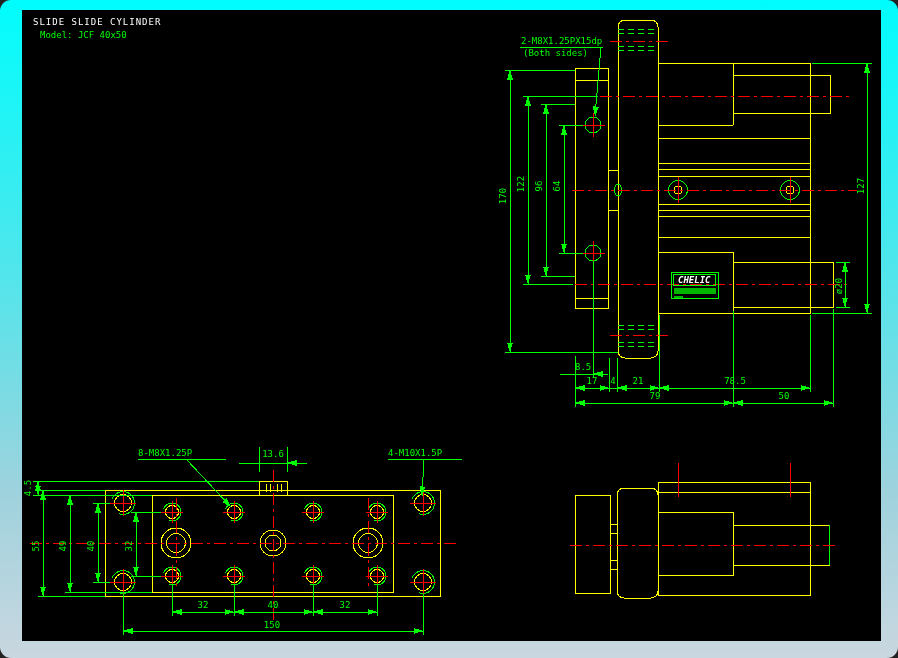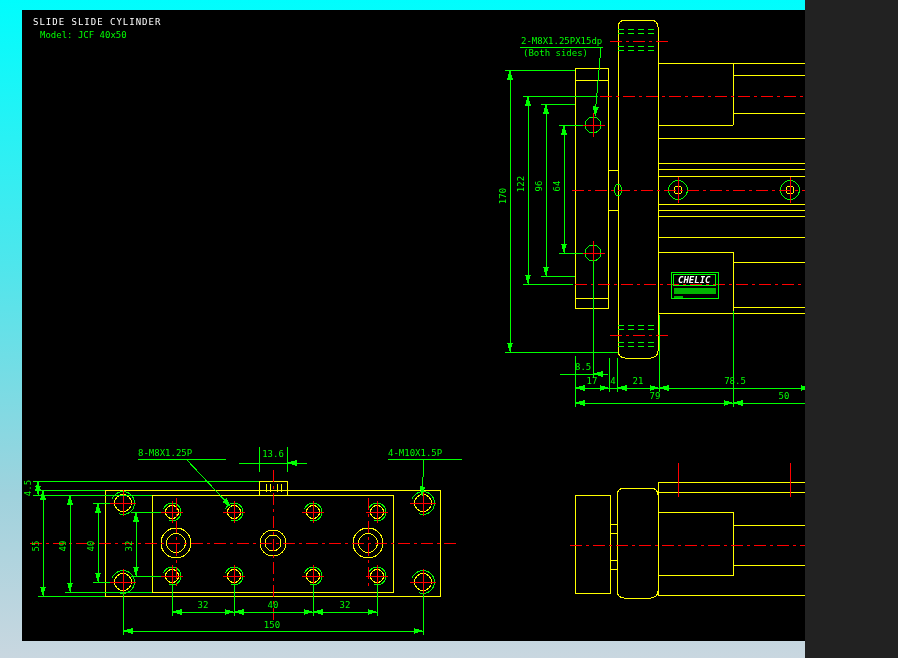--- a/index.html
+++ b/index.html
@@ -1,21 +1,22 @@
 <!DOCTYPE html>
 <html><head>
 <meta charset="utf-8">
 <style>
   html,body{margin:0;padding:0;background:#222;}
   .screen{
     position:relative;
-    width:805px;height:658px;
+    width:898px;height:658px;
     background:linear-gradient(180deg,#00fdfd 0%,#4ee6ec 40%,#9fd2dd 75%,#c9d7e0 100%);
     overflow:hidden;
     font-family:"DejaVu Sans Mono",monospace;
+    border-radius:11px;
   }
   svg{position:absolute;left:0;top:0;shape-rendering:crispEdges;}
   .y{stroke:#ffff00;fill:none;stroke-width:1;}
   .g{stroke:#00ff00;fill:none;stroke-width:1;}
   .r{stroke:#ff0000;fill:none;stroke-width:1;}
   .cl{stroke-dasharray:12 4 3 4;}
   .dash{stroke-dasharray:6 4;}
   text{font-family:"DejaVu Sans Mono",monospace;font-size:9px;stroke:none;}
   .tg{fill:#00ff00;}
   .tw{fill:#ffffff;}

